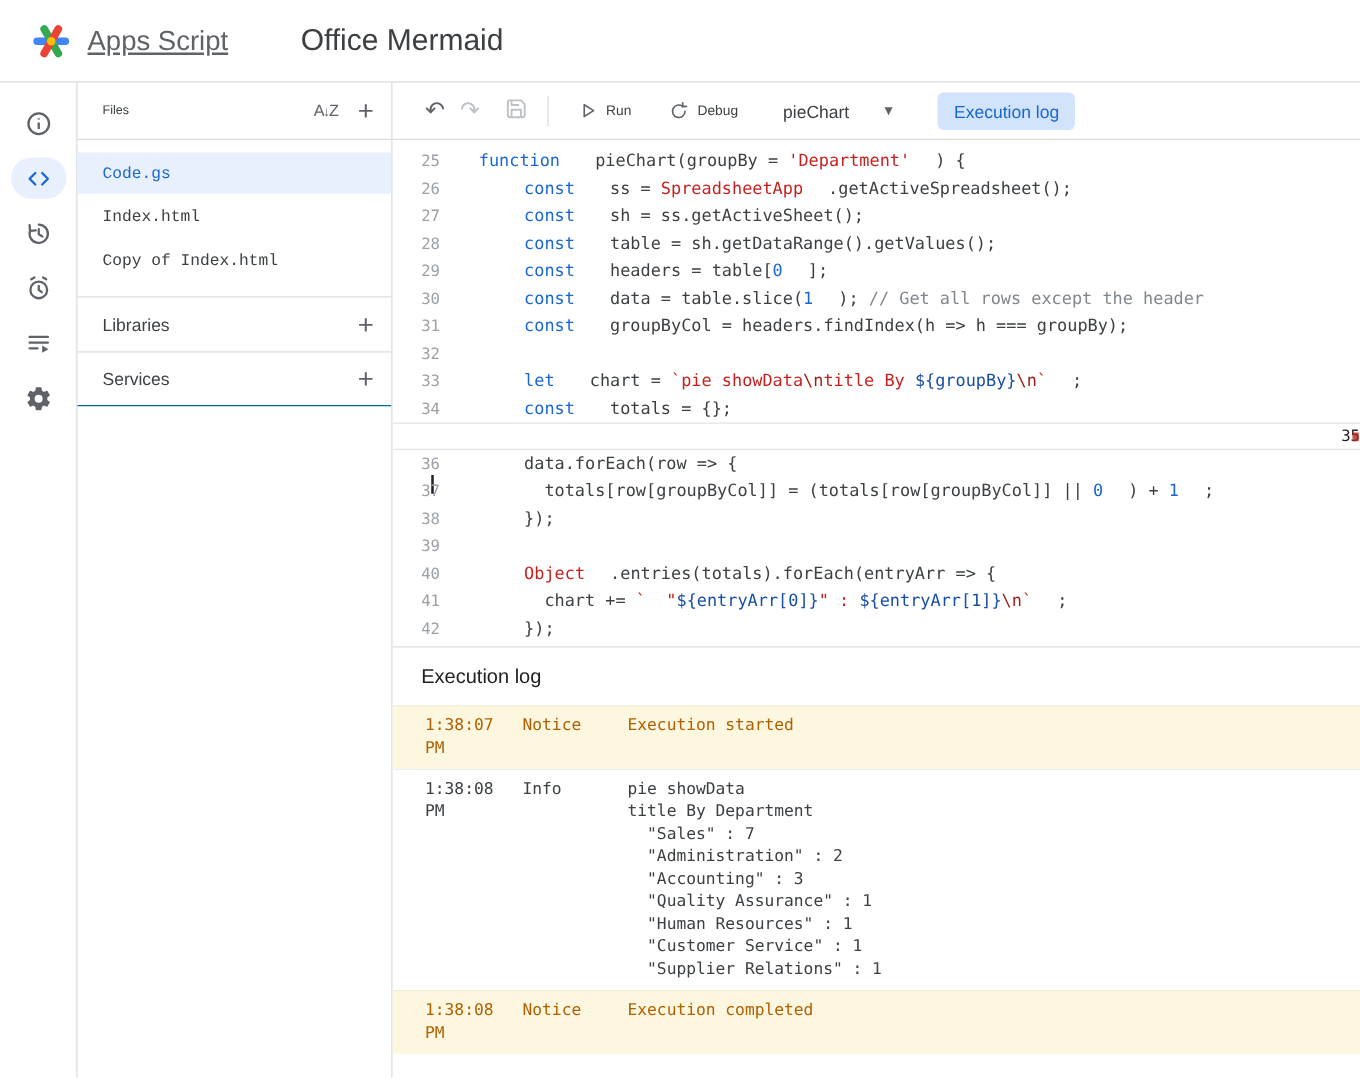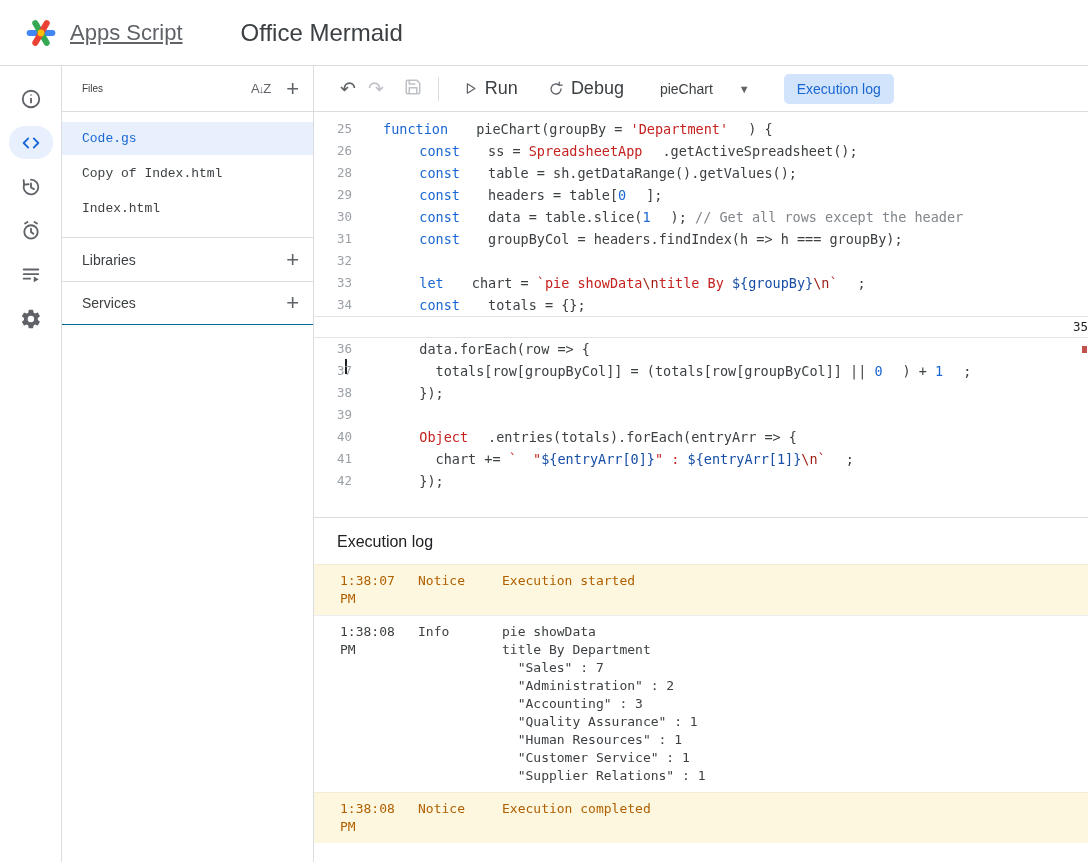--- a/index.html
+++ b/index.html
@@ -35,21 +35,21 @@
   .panel-section { height:44px; border-top:1px solid #dadce0; display:flex; align-items:center; justify-content:space-between; padding:0 14px 0 20px; }
   .panel-section.last { border-bottom:1px solid #0369a1; }
   .panel-section .label { font-size:14px; color:#3c4043; }
 
   
   .main { flex:1; display:flex; flex-direction:column; min-width:0; }
   .toolbar { height:46px; border-bottom:1px solid #dadce0; display:flex; align-items:center; padding-left:20px; flex-shrink:0; }
   .tb-icon { border:none; background:transparent; cursor:pointer; color:#5f6368; font-size:19px; padding:2px 6px; line-height:1; }
   .tb-icon.disabled { color:#bdc1c6; cursor:default; }
   .tb-sep { width:1px; height:24px; background:#dadce0; margin:0 14px 0 10px; }
-  .tb-textbtn { border:none; background:transparent; cursor:pointer; display:flex; align-items:center; gap:7px; font-size:18px; color:#3c4043; padding:6px 10px; }
+  .tb-textbtn { border:none; background:transparent; cursor:pointer; display:flex; align-items:center; gap:7px; font-size:11px; color:#3c4043; padding:6px 10px; }
   .fn-select { border:none; background:transparent; cursor:pointer; display:flex; align-items:center; gap:26px; font-size:14px; color:#3c4043; margin-left:18px; padding:6px 8px; }
   .caret { color:#5f6368; font-size:11px; }
   .exec-log-btn { border:none; cursor:pointer; margin-left:26px; background:#d2e3fc; color:#1967d2; font-size:14px; padding:7px 13px; border-radius:5px; }
 
   
   .editor { height:405px; padding-top:6px; position:relative; overflow:hidden; font-family:"DejaVu Sans Mono", monospace; }
   .code-row { display:flex; height:22px; line-height:22px; font-size:13.5px; }
   .code-row.current { border-top:1px solid #e3e3e3; border-bottom:1px solid #e3e3e3; line-height:20px;flex-direction:column; }
   .ln { flex:0 0 38px; text-align:right; color:#9aa0a6; font-size:12.5px; }
   .code-row.current .ln { color:#202124; }
@@ -145,24 +145,24 @@
       <div class="files-header">
         <span class="files-title">Files</span>
         <span class="az">A<span class="arr">↓</span>Z</span>
         <span class="plus">+</span>
       </div>
       <div class="file-list">
         <div class="file-item selected">
           <span>Code.gs</span>
         </div>
         <div class="file-item">
-          <span>Copy of Index.html</span>
+          <span>Index.html</span>
         </div>
         <div class="file-item">
-          <span>Index.html</span>
+          <span>Copy of Index.html</span>
         </div>
       </div>
       <div class="panel-section">
         <span class="label">Libraries</span>
         <span class="plus">+</span>
       </div>
       <div class="panel-section last">
         <span class="label">Services</span>
         <span class="plus">+</span>
       </div>
@@ -205,20 +205,24 @@
         <div>
             <div class="code-row">
               <span class="ln">25</span>
               <span class="code-text"><span class="t-kw">function</span><span class="t-pl"> pieChart(groupBy = </span><span class="t-str">'Department'</span><span class="t-pl">) {</span></span>
             </div>
             <div class="code-row">
               <span class="ln">26</span>
               <span class="code-text"><span class="t-pl">  </span><span class="t-kw">const</span><span class="t-pl"> ss = </span><span class="t-sp">SpreadsheetApp</span><span class="t-pl">.getActiveSpreadsheet();</span></span>
             </div>
             <div class="code-row">
+              <span class="ln">27</span>
+              <span class="code-text"><span class="t-pl">  </span><span class="t-kw">const</span><span class="t-pl"> sh = ss.getActiveSheet();</span></span>
+            </div>
+            <div class="code-row">
               <span class="ln">28</span>
               <span class="code-text"><span class="t-pl">  </span><span class="t-kw">const</span><span class="t-pl"> table = sh.getDataRange().getValues();</span></span>
             </div>
             <div class="code-row">
               <span class="ln">29</span>
               <span class="code-text"><span class="t-pl">  </span><span class="t-kw">const</span><span class="t-pl"> headers = table[</span><span class="t-num">0</span><span class="t-pl">];</span></span>
             </div>
             <div class="code-row">
               <span class="ln">30</span>
               <span class="code-text"><span class="t-pl">  </span><span class="t-kw">const</span><span class="t-pl"> data = table.slice(</span><span class="t-num">1</span><span class="t-pl">); </span><span class="t-com">// Get all rows except the header</span></span>

